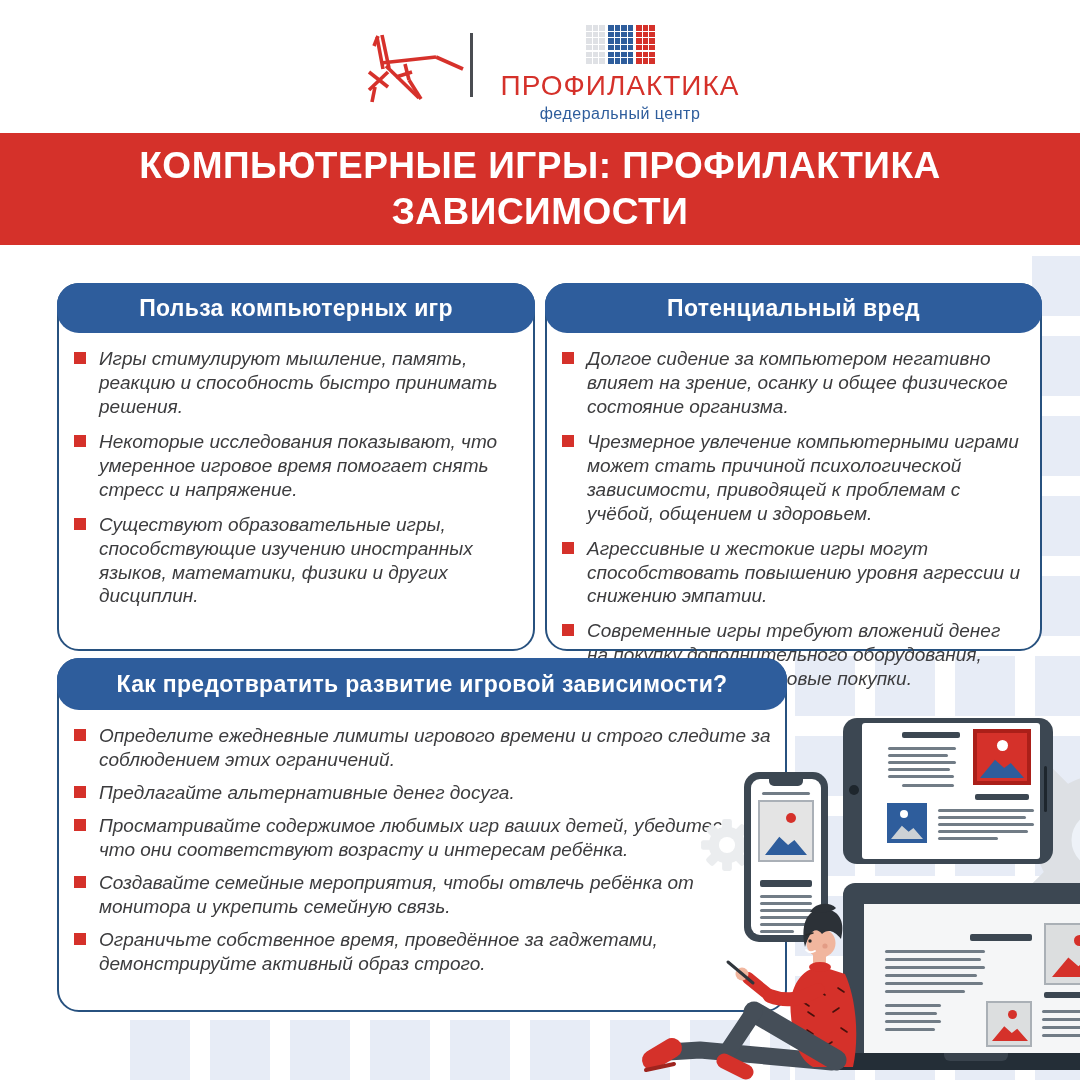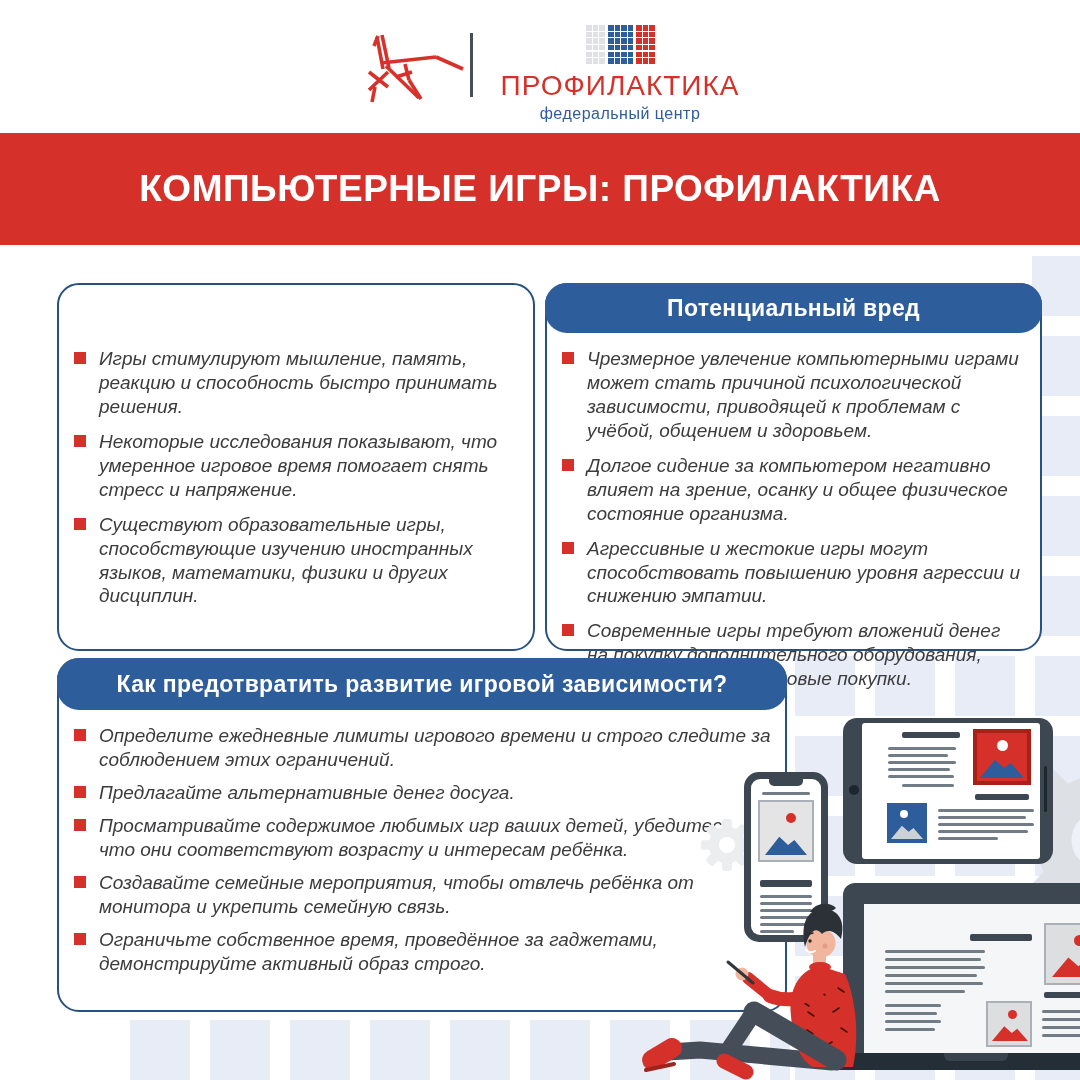--- a/index.html
+++ b/index.html
@@ -86,23 +86,27 @@
         <div class="blk b"></div>
         <div class="blk r"></div>
       </div>
       <div class="brand-title">ПРОФИЛАКТИКА</div>
       <div class="brand-sub">федеральный центр</div>
     </div>
   </div>
 
   <div class="banner">
     <div class="t">КОМПЬЮТЕРНЫЕ ИГРЫ: ПРОФИЛАКТИКА</div>
+    <div class="t">ЗАВИСИМОСТИ</div>
   </div>
 
   <div class="card" id="card-benefits" style="left:57px;top:283px;width:478px;height:368px;">
+    <div class="card-head">
+      <span>Польза компьютерных игр</span>
+    </div>
     <ul>
       <li>
           <span class="sq"></span>
           <span class="txt">Игры стимулируют мышление, память, реакцию и способность быстро принимать решения.</span>
         </li>
       <li>
           <span class="sq"></span>
           <span class="txt">Некоторые исследования показывают, что умеренное игровое время помогает снять стресс и напряжение.</span>
         </li>
       <li>
@@ -112,25 +116,25 @@
     </ul>
   </div>
 
   <div class="card" id="card-harm" style="left:545px;top:283px;width:497px;height:368px;">
     <div class="card-head">
       <span>Потенциальный вред</span>
     </div>
     <ul>
       <li>
           <span class="sq"></span>
+          <span class="txt">Долгое сидение за компьютером негативно влияет на зрение, осанку и общее физическое состояние организма.</span>
+        </li>
+      <li>
+          <span class="sq"></span>
           <span class="txt">Чрезмерное увлечение компьютерными играми может стать причиной психологической зависимости, приводящей к проблемам с учёбой, общением и здоровьем.</span>
-        </li>
-      <li>
-          <span class="sq"></span>
-          <span class="txt">Долгое сидение за компьютером негативно влияет на зрение, осанку и общее физическое состояние организма.</span>
         </li>
       <li>
           <span class="sq"></span>
           <span class="txt">Агрессивные и жестокие игры могут способствовать повышению уровня агрессии и снижению эмпатии.</span>
         </li>
       <li>
           <span class="sq"></span>
           <span class="txt">Современные игры требуют вложений денег на покупку дополнительного оборудования, подписки и внутриигровые покупки.</span>
         </li>
     </ul>

